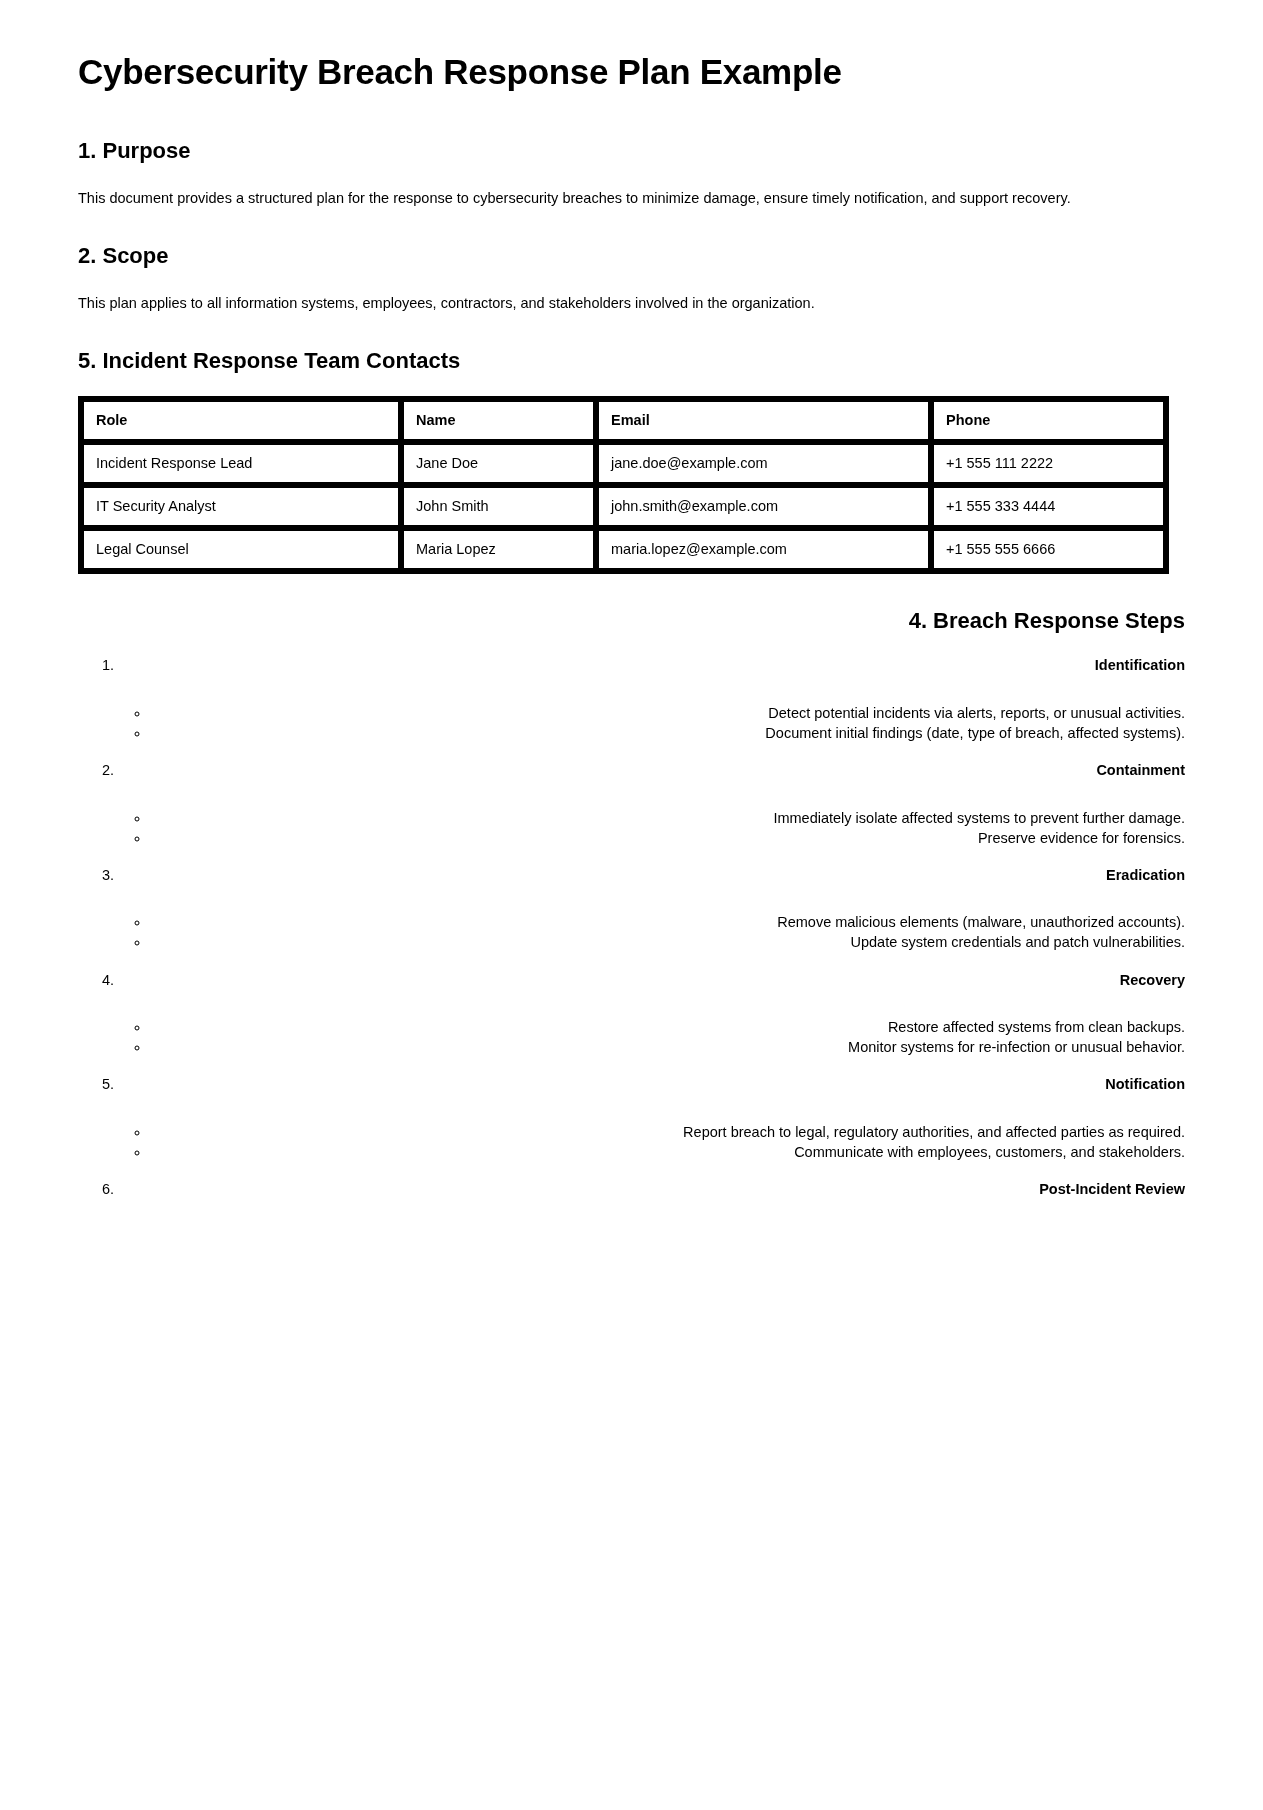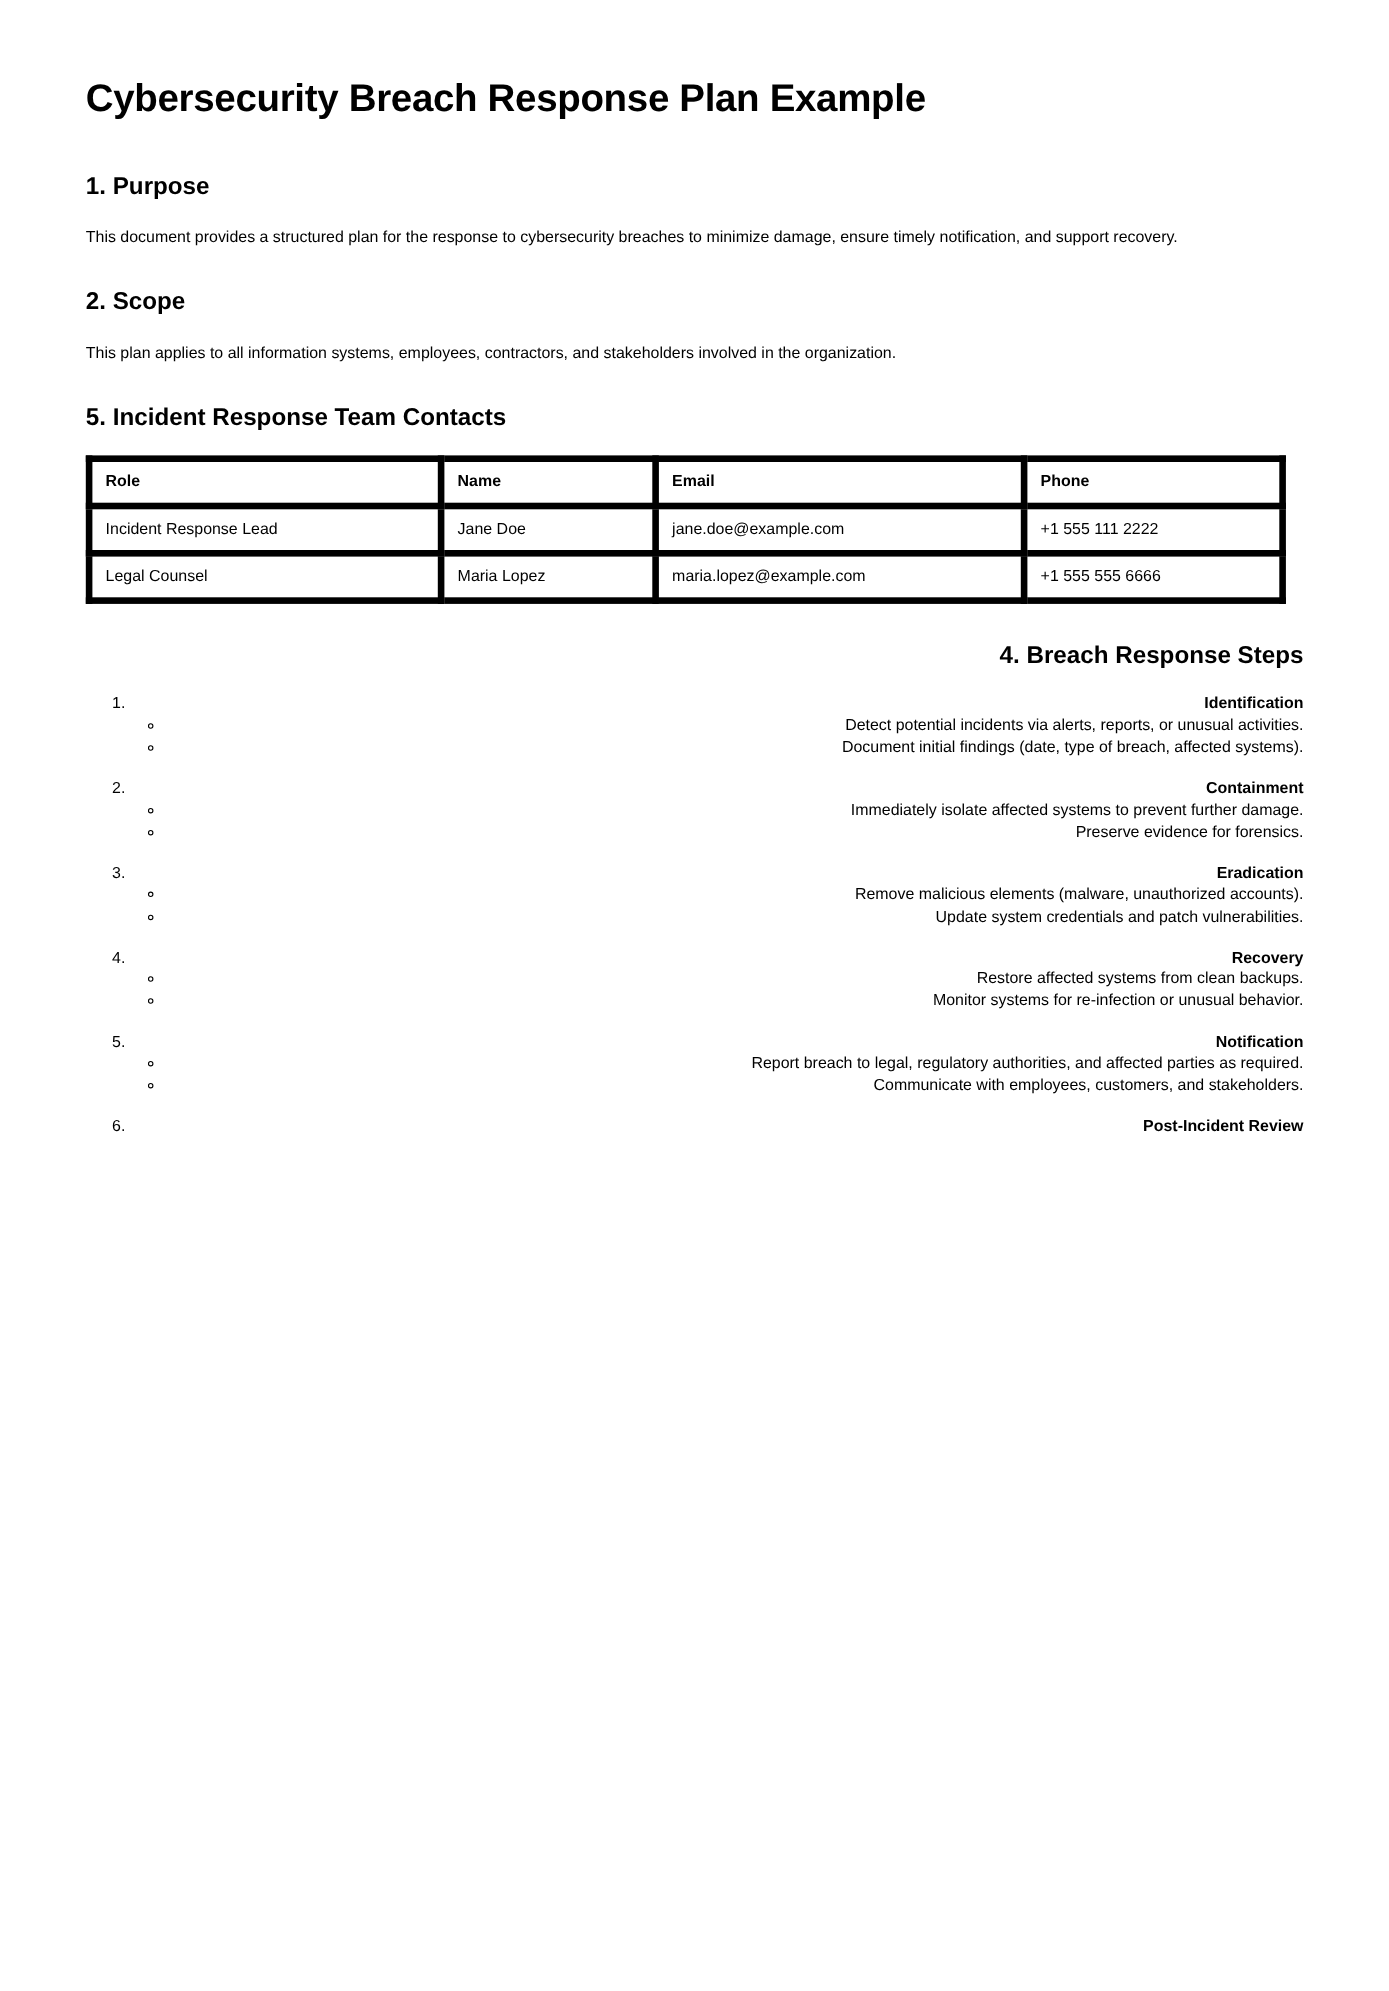--- a/index.html
+++ b/index.html
@@ -13,21 +13,21 @@
     overflow: hidden;
     font-family: "Liberation Sans", sans-serif;
     color: #000000;
     -webkit-font-smoothing: antialiased;
   }
   .page {
     position: relative;
     width: 1263px;
     height: 1566px;
     box-sizing: border-box;
-    padding: 70px 78px 0 78px;
+    padding: 52px 78px 0 78px;
     overflow: hidden;
   }
   .doc-title {
     font-size: 35px;
     font-weight: bold;
     letter-spacing: -0.3px;
     line-height: 1.15;
     margin: 0 0 46px 0;
   }
   h2.section-heading {
@@ -81,21 +81,21 @@
   ol.steps > li {
     font-size: 14.5px;
     line-height: 1.35;
     margin: 0 0 8px 0;
     padding-left: 4px;
   }
   ol.steps > li > .step-label {
     font-weight: bold;
   }
   ul.substeps {
-    margin: 0 0 18px 0;
+    margin: 28px 0 18px 0;
     padding-left: 28px;
     list-style-type: circle;
   }
   ul.substeps > li {
     font-size: 14.5px;
     font-weight: normal;
     line-height: 1.32;
     margin: 0 0 1px 0;
   }
   .section-steps { margin-bottom: 40px; text-align: right; }
@@ -137,20 +137,26 @@
         </tr>
       </thead>
       <tbody id="contacts-body">
           <tr>
             <td class="col-role">Incident Response Lead</td>
             <td class="col-name">Jane Doe</td>
             <td class="col-email">jane.doe@example.com</td>
             <td class="col-phone">+1 555 111 2222</td>
           </tr>
           <tr>
+            <td class="col-role">IT Security Analyst</td>
+            <td class="col-name">John Smith</td>
+            <td class="col-email">john.smith@example.com</td>
+            <td class="col-phone">+1 555 333 4444</td>
+          </tr>
+          <tr>
             <td class="col-role">Legal Counsel</td>
             <td class="col-name">Maria Lopez</td>
             <td class="col-email">maria.lopez@example.com</td>
             <td class="col-phone">+1 555 555 6666</td>
           </tr>
         </tbody>
     </table>
   </div>
 
   <div class="section section-steps">

